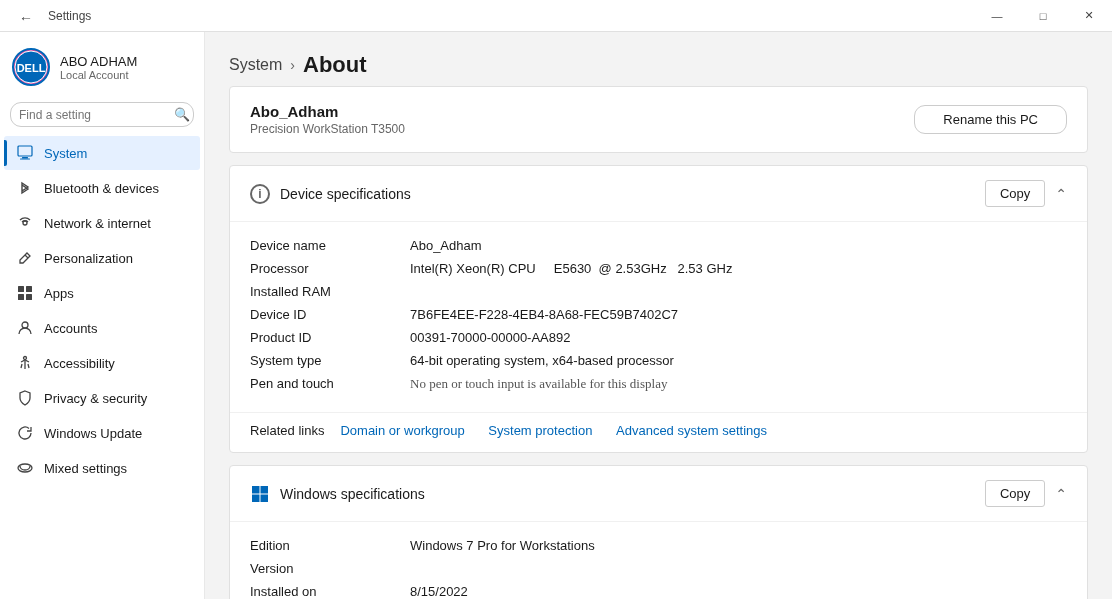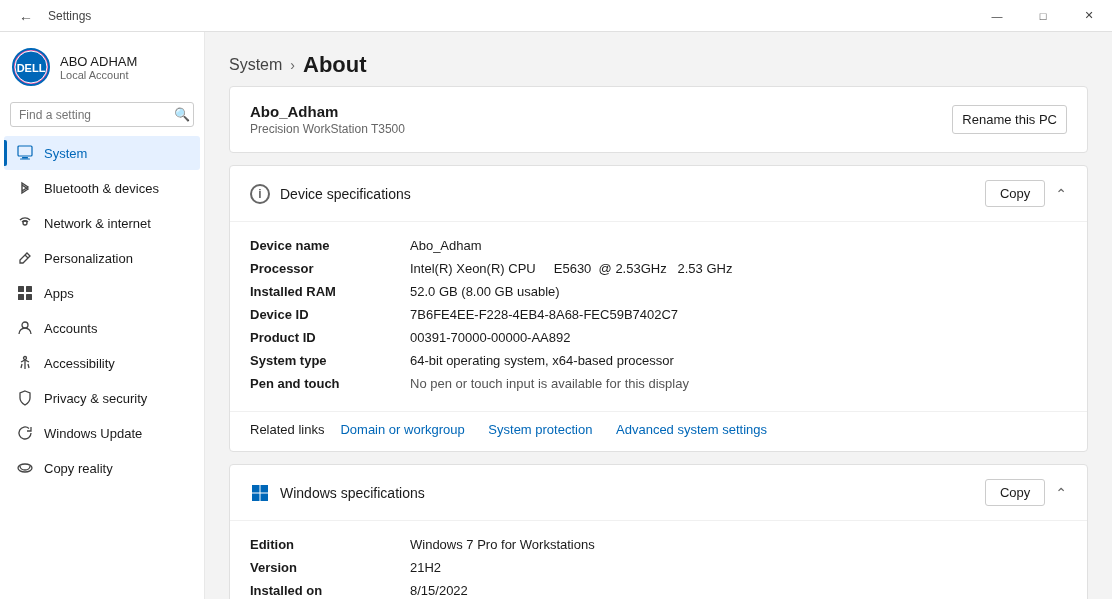--- a/index.html
+++ b/index.html
@@ -92,21 +92,21 @@
     }
     .profile-info .type {
       font-size: 11px;
       color: #666;
     }
     .search-box {
       margin: 4px 10px 8px 10px;
       display: flex;
       align-items: center;
       border: 1px solid #ccc;
-      border-radius: 3px;
+      border-radius: 11px;
       background: #fff;
       padding: 4px 8px;
     }
     .search-box input {
       border: none;
       outline: none;
       font-size: 12px;
       flex: 1;
       background: transparent;
       color: #444;
@@ -185,22 +185,22 @@
       display: flex;
       align-items: center;
       justify-content: space-between;
       border: 1px solid #e0e0e0;
     }
     .pc-card-info .pc-name { font-size: 15px; font-weight: 600; }
     .pc-card-info .pc-model { font-size: 12px; color: #666; margin-top: 2px; }
     .rename-btn {
       background: #fff;
       border: 1px solid #ccc;
-      border-radius: 3px;
-      padding: 6px 9px;
+      border-radius: 11px;
+      padding: 6px 28px;
       font-size: 13px;
       cursor: pointer;
       color: #1a1a1a;
     }
 
     
     .section-card {
       background: #fff;
       border-radius: 4px;
       border: 1px solid #e0e0e0;
@@ -241,27 +241,27 @@
     .specs-table { width: 100%; }
     .spec-row {
       display: flex;
       padding: 4px 0;
       font-size: 13px;
     }
     .spec-label {
       width: 160px;
       color: #1a1a1a;
       flex-shrink: 0;
-      font-weight: 700;
+      font-weight: 400;
     }
     .spec-value {
       color: #1a1a1a;
       flex: 1;
     }
-    .spec-value.muted { color: #555; }
+    .spec-value.muted { color: #555; font-family: Liberation Serif, serif; }
 
     
     .related-links {
       display: flex;
       align-items: center;
       gap: 8px;
       padding: 10px 20px 14px 20px;
       font-size: 13px;
       border-top: 1px solid #f0f0f0;
     }
@@ -441,21 +441,21 @@
         <span>Windows Update</span>
       </div>
 
       <div class="nav-item">
         <span class="nav-icon">
           <svg viewBox="0 0 16 16" fill="none" stroke="#444" stroke-width="1.3">
               <ellipse cx="8" cy="8" rx="7" ry="4"></ellipse>
               <path d="M3 6c0 2 2 4 5 4s5-2 5-4"></path>
             </svg>
         </span>
-        <span>Copy reality</span>
+        <span>Mixed settings</span>
       </div>
     </nav>
   </div>
 
   <div class="main-content">
 
     <div class="breadcrumb">
       <span class="breadcrumb-system">System</span>
       <span class="breadcrumb-sep">›</span>
       <span class="breadcrumb-current">About</span>
@@ -488,21 +488,20 @@
             <span class="spec-value">Abo_Adham</span>
           </div>
 
           <div class="spec-row">
             <span class="spec-label">Processor</span>
             <span class="spec-value">Intel(R) Xeon(R) CPU &nbsp;&nbsp;&nbsp;&nbsp;E5630 &nbsp;@ 2.53GHz &nbsp;&nbsp;2.53 GHz</span>
           </div>
 
           <div class="spec-row">
             <span class="spec-label">Installed RAM</span>
-            <span class="spec-value">52.0 GB (8.00 GB usable)</span>
           </div>
 
           <div class="spec-row">
             <span class="spec-label">Device ID</span>
             <span class="spec-value">7B6FE4EE-F228-4EB4-8A68-FEC59B7402C7</span>
           </div>
 
           <div class="spec-row">
             <span class="spec-label">Product ID</span>
             <span class="spec-value">00391-70000-00000-AA892</span>
@@ -550,21 +549,20 @@
         </div>
       </div>
       <div class="section-body">
         <div class="specs-table">
           <div class="spec-row">
             <span class="spec-label">Edition</span>
             <span class="spec-value">Windows 7 Pro for Workstations</span>
           </div>
           <div class="spec-row">
             <span class="spec-label">Version</span>
-            <span class="spec-value">21H2</span>
           </div>
           <div class="spec-row">
             <span class="spec-label">Installed on</span>
             <span class="spec-value">8/15/2022</span>
           </div>
 
         </div>
       </div>
     </div>
 

